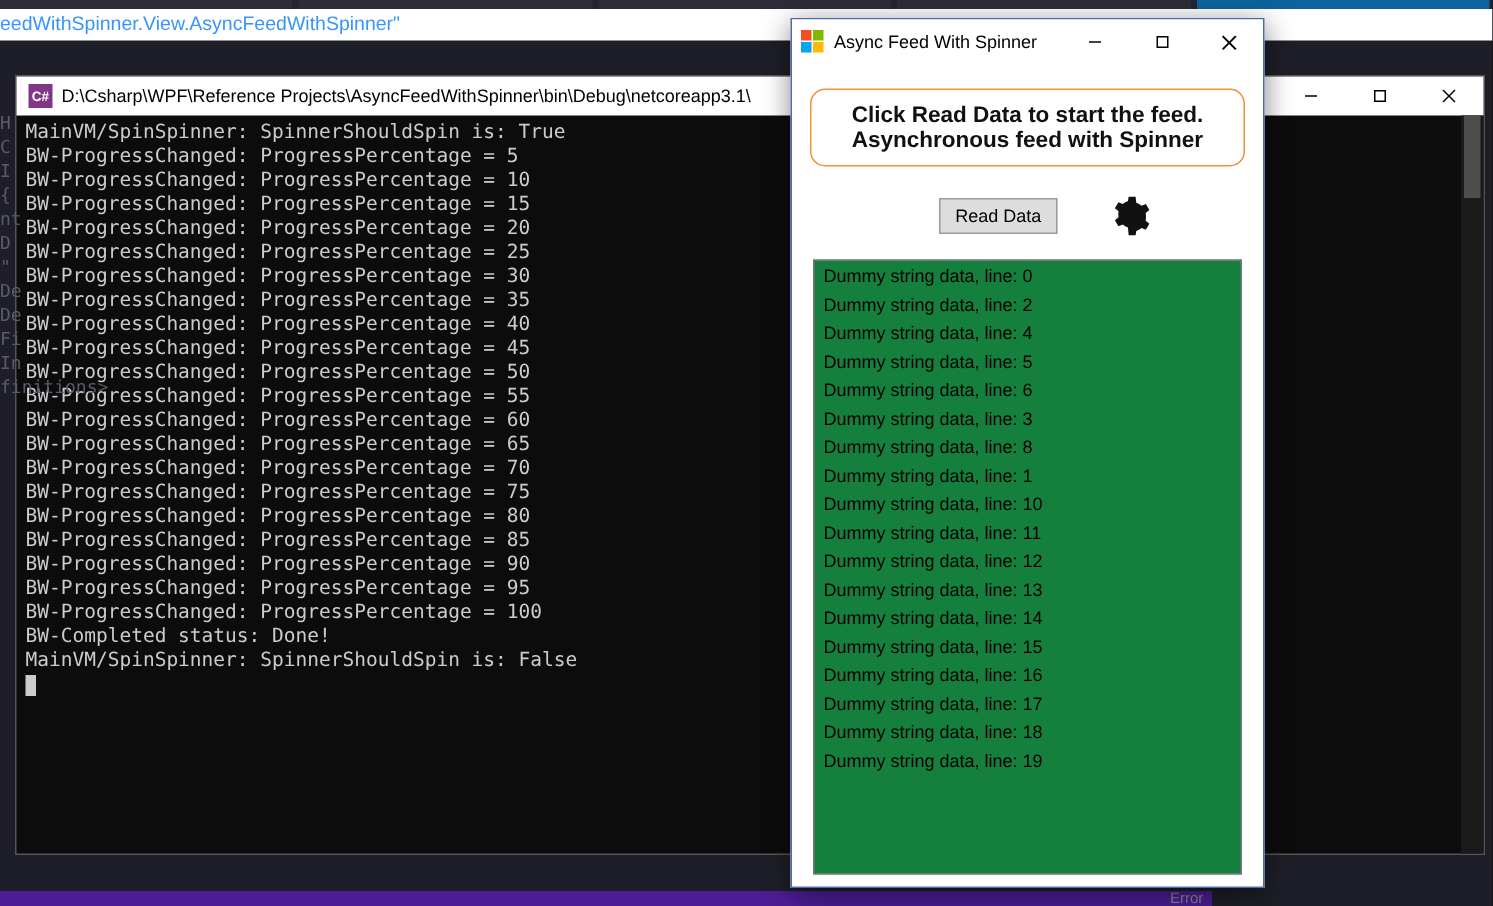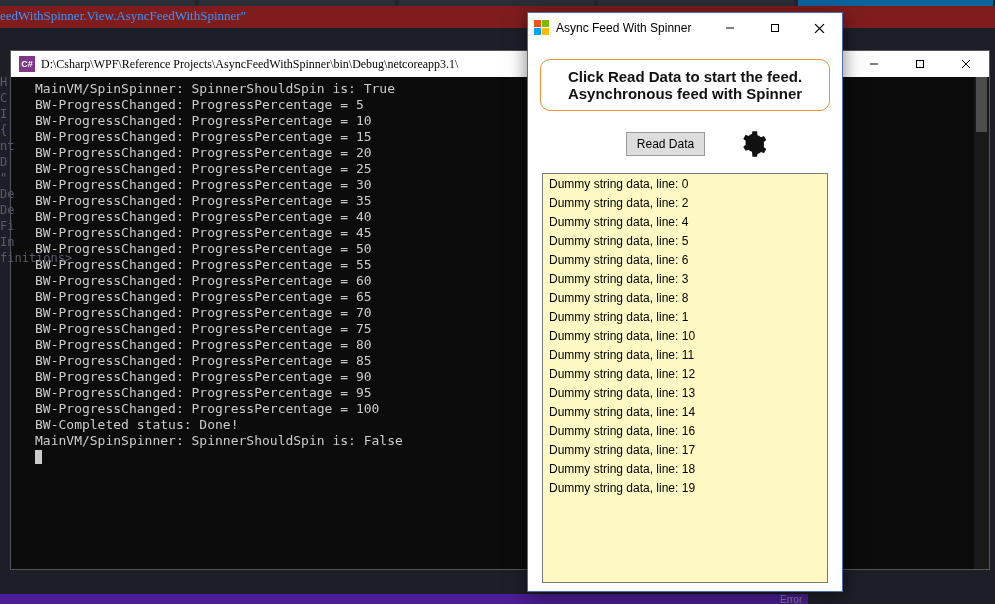--- a/index.html
+++ b/index.html
@@ -23,25 +23,25 @@
     background: #2d2d38;
     height: 6px;
     flex: 1;
     margin-right: 2px;
   }
   .tab.active { background: #0e639c; }
 
   
   .code-fragment {
     color: #3794ff;
-    font-family: Liberation Serif, serif;
+    font-family: Liberation Sans, sans-serif;
     font-size: 13px;
     padding: 2px 15px 4px 0;
     white-space: pre;
-    background: #7f1d1d;
+    background: #ffffff;
   }
 
   
   .gutter {
     position: absolute;
     left: 0;
     top: 74px;
     width: 14px;
     height: 520px;
     color: #5a5a6a;
@@ -76,39 +76,38 @@
     width: 16px; height: 16px;
     background: #803788;
     color: #fff;
     font-size: 9px;
     font-weight: bold;
     display: inline-flex;
     align-items: center;
     justify-content: center;
     margin: 0 6px 0 8px;
   }
-  .console-titlebar .title-text { flex: 1; font-family: Liberation Serif, serif; }
+  .console-titlebar .title-text { flex: 1; }
   .console-titlebar .btn {
     width: 46px;
     height: 26px;
     display: inline-flex;
     align-items: center;
     justify-content: center;
     cursor: pointer;
   }
   .console-body {
     padding: 4px 6px;
     font-family: Consolas, monospace;
     font-size: 13px;
     color: #cccccc;
     line-height: 16px;
     white-space: pre;
     overflow: hidden;
     height: 492px;
-    margin-left: 18px;
   }
   .console-cursor {
     display: inline-block;
     width: 7px;
     height: 14px;
     background: #ccc;
     vertical-align: text-bottom;
   }
   .console-scrollbar {
     position: absolute;
@@ -209,21 +208,21 @@
     display: inline-flex;
     align-items: center;
     justify-content: center;
   }
   .gear svg { width: 28px; height: 28px; }
 
   .list-box {
     border: 1px solid #7a7a7a;
     flex: 1;
     overflow-y: hidden;
-    background: #fef9c3;
+    background: #15803d;
     margin: 0 2px;
   }
   .list-item {
     font-size: 12px;
     color: #000;
     padding: 2.5px 6px;
   }
 
   
   .bottom-bar {
@@ -361,20 +360,21 @@
         <div class="list-item">Dummy string data, line: 5</div>
         <div class="list-item">Dummy string data, line: 6</div>
         <div class="list-item">Dummy string data, line: 3</div>
         <div class="list-item">Dummy string data, line: 8</div>
         <div class="list-item">Dummy string data, line: 1</div>
         <div class="list-item">Dummy string data, line: 10</div>
         <div class="list-item">Dummy string data, line: 11</div>
         <div class="list-item">Dummy string data, line: 12</div>
         <div class="list-item">Dummy string data, line: 13</div>
         <div class="list-item">Dummy string data, line: 14</div>
+        <div class="list-item">Dummy string data, line: 15</div>
         <div class="list-item">Dummy string data, line: 16</div>
         <div class="list-item">Dummy string data, line: 17</div>
         <div class="list-item">Dummy string data, line: 18</div>
         <div class="list-item">Dummy string data, line: 19</div>
       </div>
   </div>
 </div>
 
 <div class="bottom-bar">
   <span>Error List</span>

